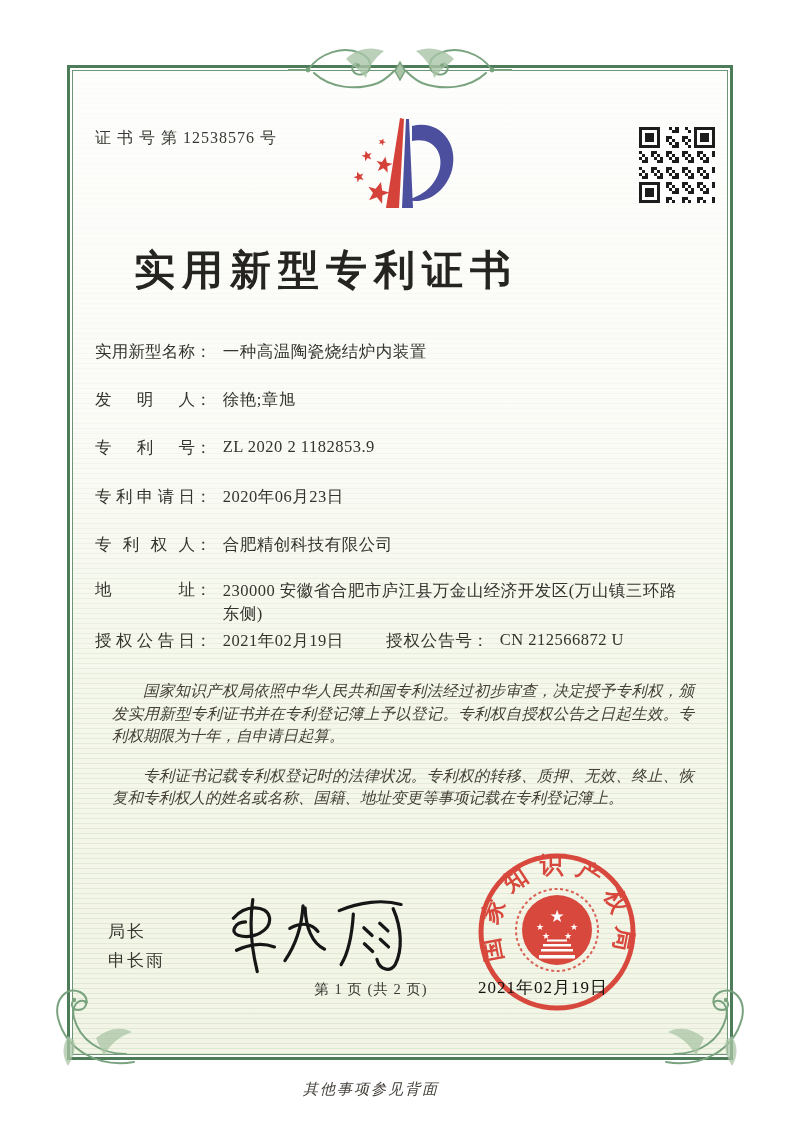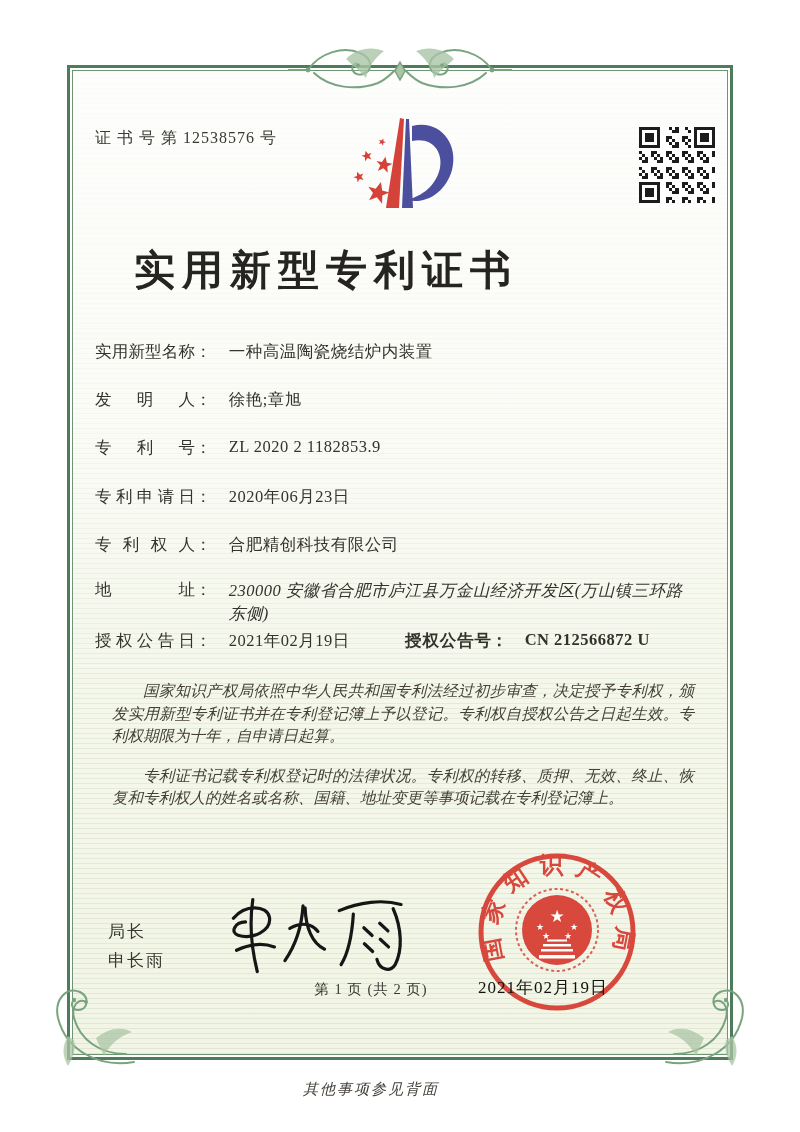--- a/index.html
+++ b/index.html
@@ -26,23 +26,23 @@
   .logo{position:absolute;left:346px;top:112px;width:116px;height:106px;}
   .qr{position:absolute;left:639px;top:127px;width:76px;height:76px;}
   .title{
     position:absolute;left:0;top:243px;width:652px;text-align:center;
     font-size:41px;font-weight:bold;letter-spacing:7px;color:#262420;
   }
   
   .frow{position:absolute;left:95px;width:630px;font-size:16.5px;color:#34322c;white-space:nowrap;}
   .flabel{display:inline-block;width:100px;text-align:justify;text-align-last:justify;vertical-align:top;}
   .fcolon{display:inline-block;vertical-align:top;}
-  .fvalue{display:inline-block;margin-left:13px;vertical-align:top;letter-spacing:.5px;}
-  .fvalue.wrap{white-space:normal;width:462px;line-height:23px;font-style:italic;}
-  .fpair2{position:absolute;left:310px;top:0;font-weight:bold;}
+  .fvalue{display:inline-block;margin-left:7px;vertical-align:top;letter-spacing:.5px;}
+  .fvalue.wrap{white-space:normal;width:462px;line-height:23px;}
+  .fpair2{position:absolute;left:291px;top:0;}
   .flabel.narrow{width:86px;}
   
   .grant{
     position:absolute;left:95px;top:663px;width:616px;
     font-size:15.5px;line-height:22.6px;color:#454138;
     font-style:italic;text-align:justify;
   }
   .grant p{margin:17px;text-indent:2em;}
   
   .director{position:absolute;left:108px;font-size:17px;letter-spacing:2px;color:#3a3833;}

